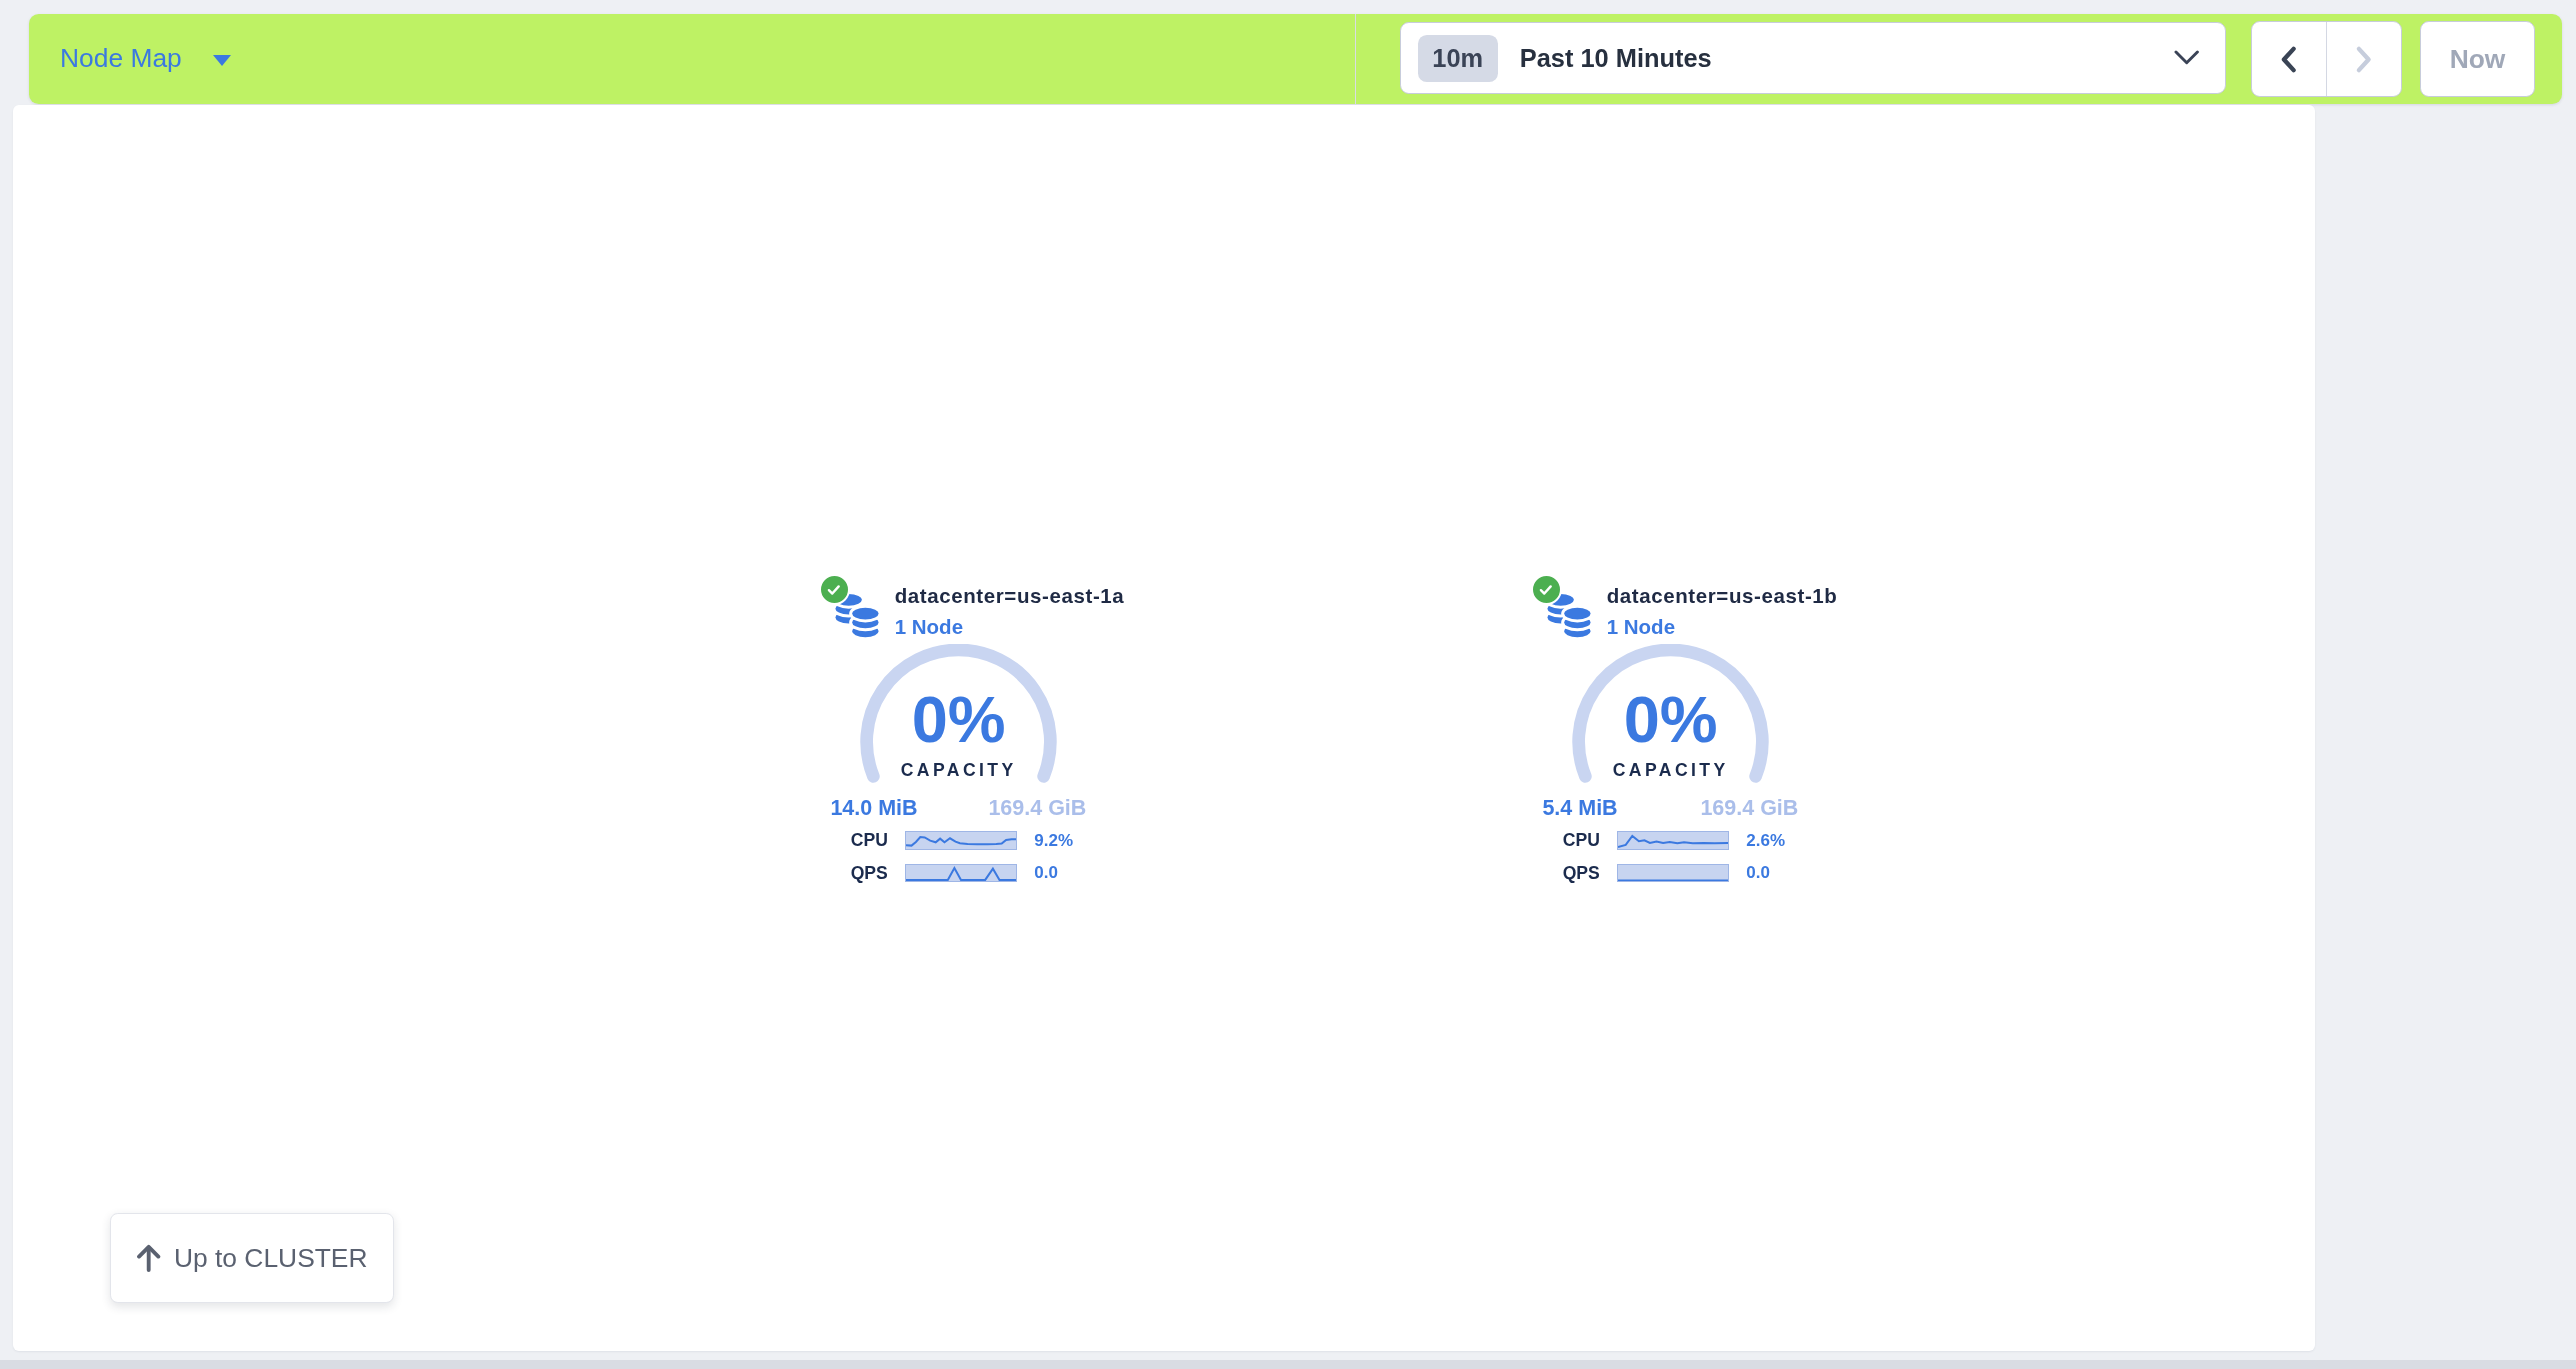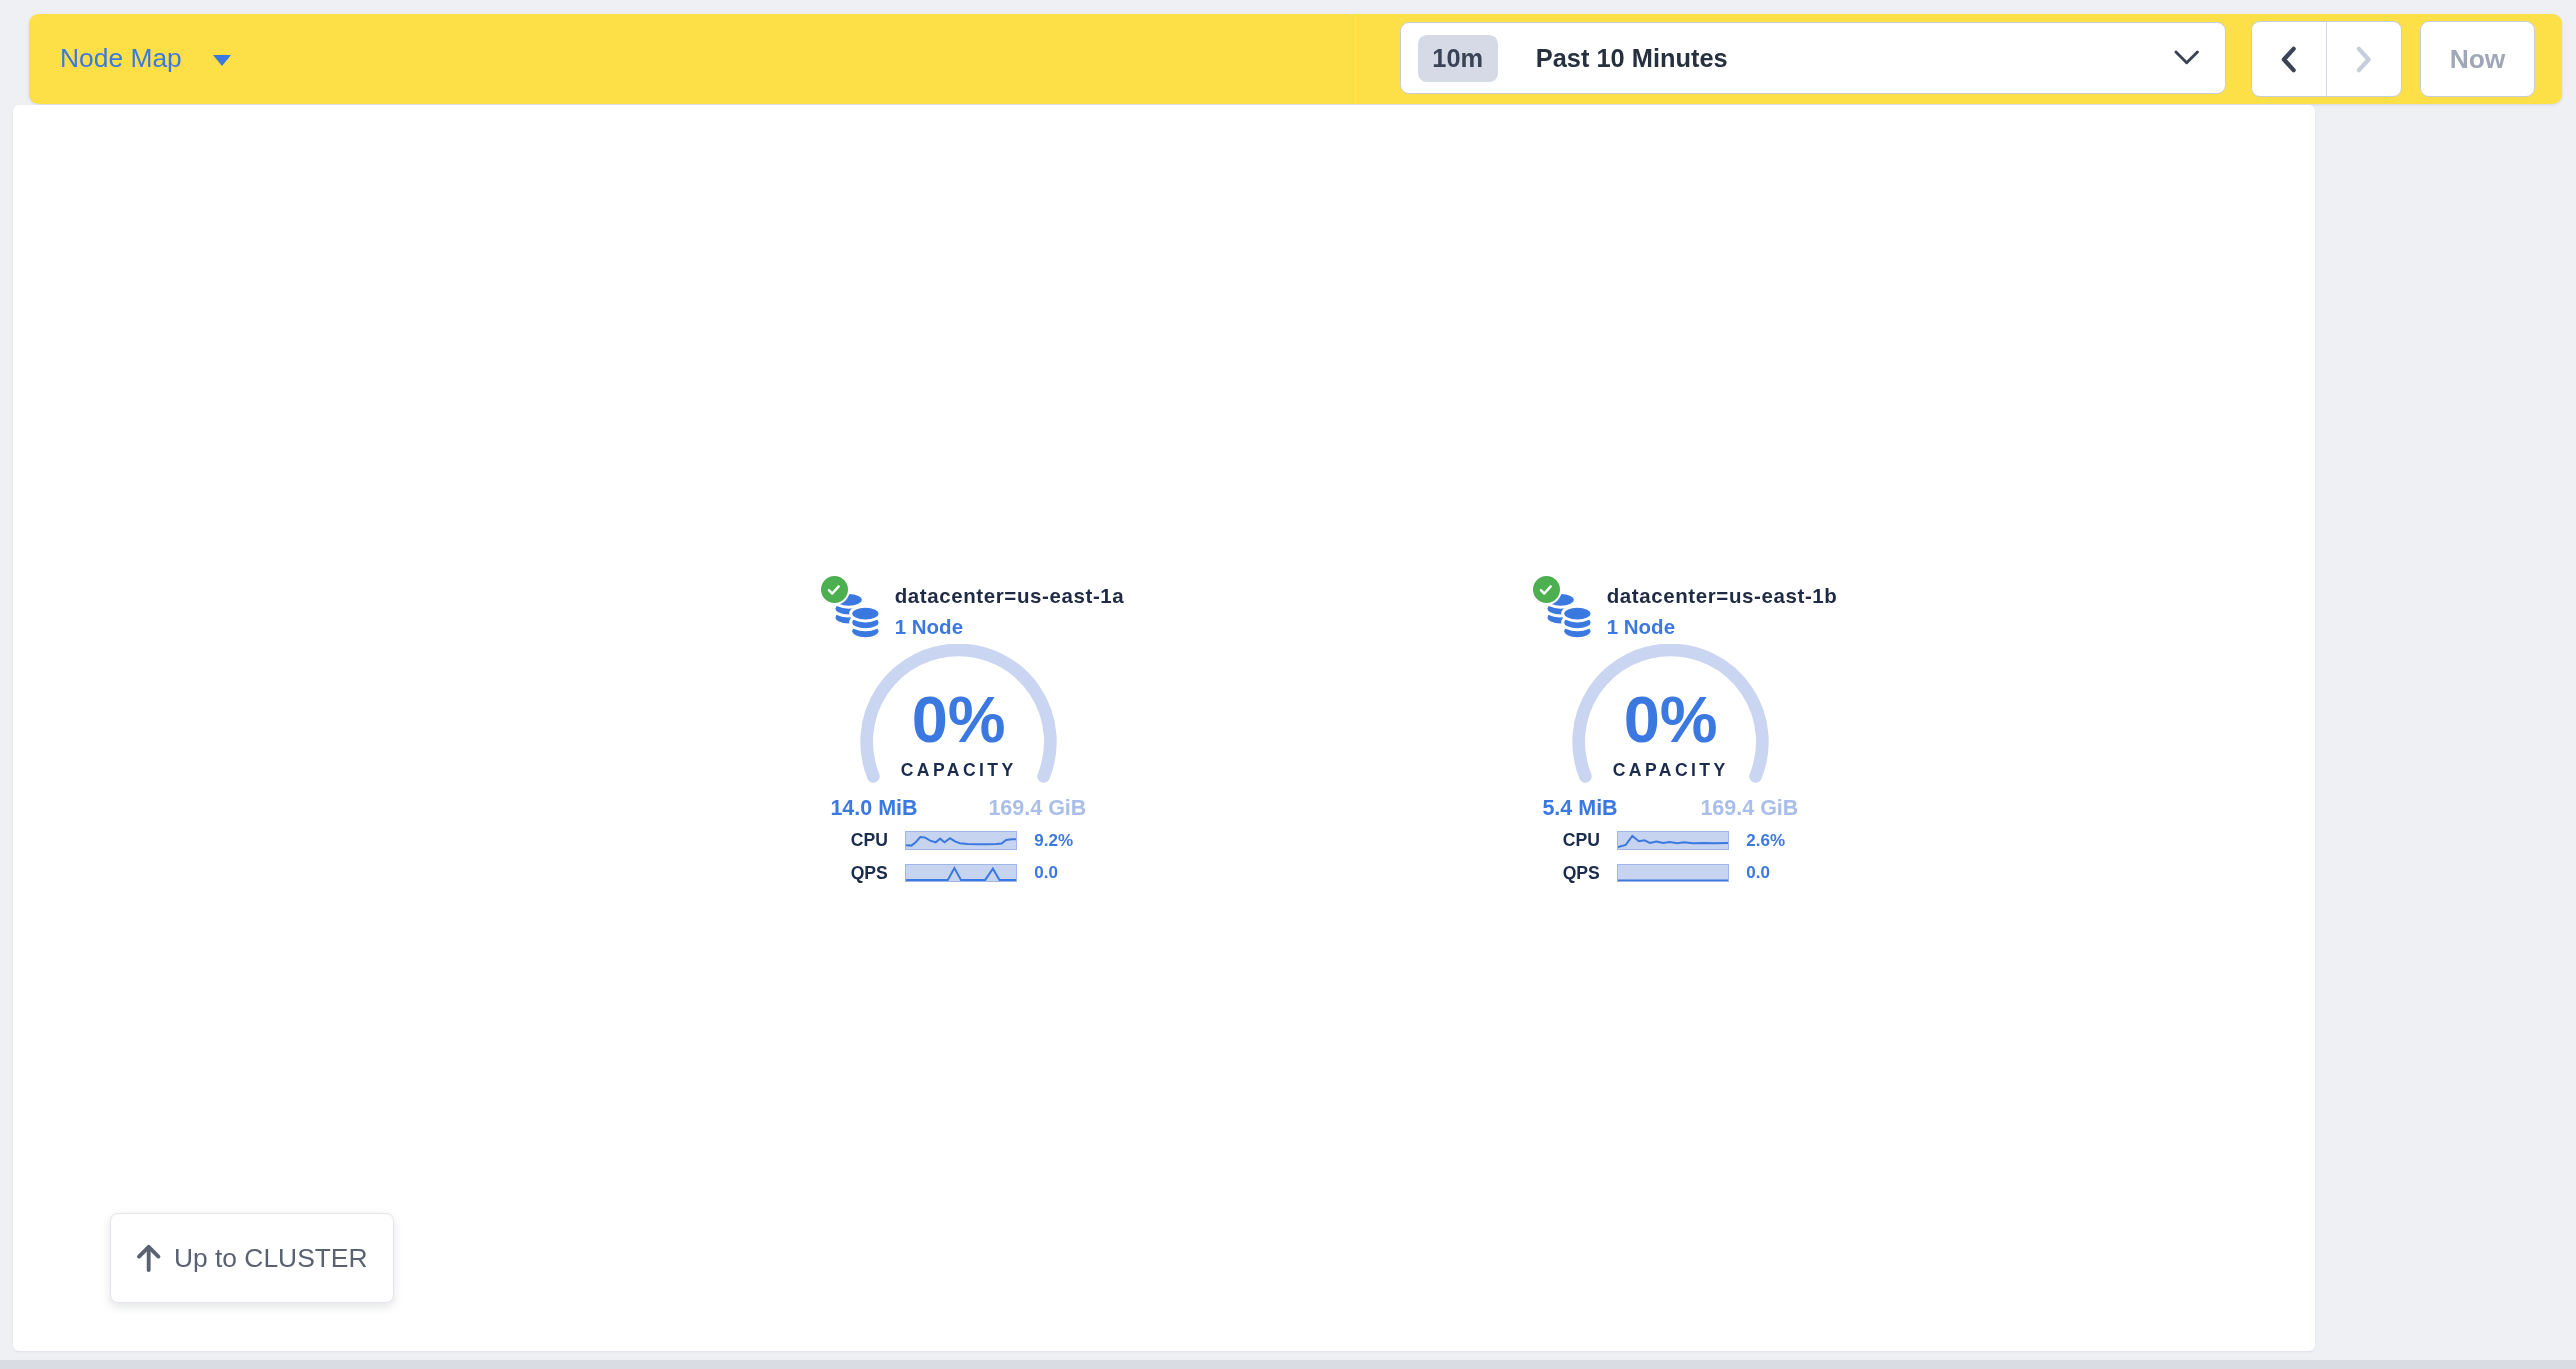--- a/index.html
+++ b/index.html
@@ -22,21 +22,21 @@
   *{margin:0;padding:0;box-sizing:border-box;}
   html,body{width:2576px;height:1369px;}
   body{
     font-family:"Liberation Sans","DejaVu Sans",sans-serif;
     background:var(--page-bg);
     position:relative;
     overflow:hidden;
   }
   .header-card{
     position:absolute;left:29px;top:13.7px;width:2533px;height:90px;
-    background:#fde047;border-radius:9.8px;
+    background:#bef264;border-radius:9.8px;
     box-shadow:0 1px 2.9px rgba(55,65,90,.14);
     padding-left:26px;
   }
   .view-select{
     position:absolute;left:31px;top:0;height:100%;
     display:flex;align-items:center;cursor:pointer;
   }
   .view-select .label{font-size:26.4px;color:var(--accent);}
   .caret{
     width:0;height:0;margin-left:31px;margin-top:3.9px;
@@ -55,21 +55,21 @@
   }
   .time-picker{
     position:absolute;left:1371px;top:8.8px;width:826px;height:72px;
     border:1.5px solid var(--ctrl-border);border-radius:8.8px;background:#fff;
     display:flex;align-items:center;cursor:pointer;
   }
   .tp-badge{
     margin-left:16.6px;padding:8.8px 14.7px;border-radius:8.8px;
     background:#d5dae6;color:#3a4356;font-size:25.4px;font-weight:700;
   }
-  .tp-label{margin-left:38px;font-size:25.4px;font-weight:700;color:var(--header-text);}
+  .tp-label{margin-left:22px;font-size:25.4px;font-weight:700;color:var(--header-text);}
   .tp-chevron{position:absolute;right:25.4px;top:27px;}
   .nav-arrows{
     position:absolute;left:2222px;top:7.8px;width:151px;height:76px;
     border:1.5px solid var(--ctrl-border);border-radius:8.8px;background:#fff;
     display:flex;overflow:hidden;
   }
   .nav-arrows button{
     flex:1;display:flex;align-items:center;justify-content:center;
     background:none;border:none;cursor:pointer;height:100%;
   }

